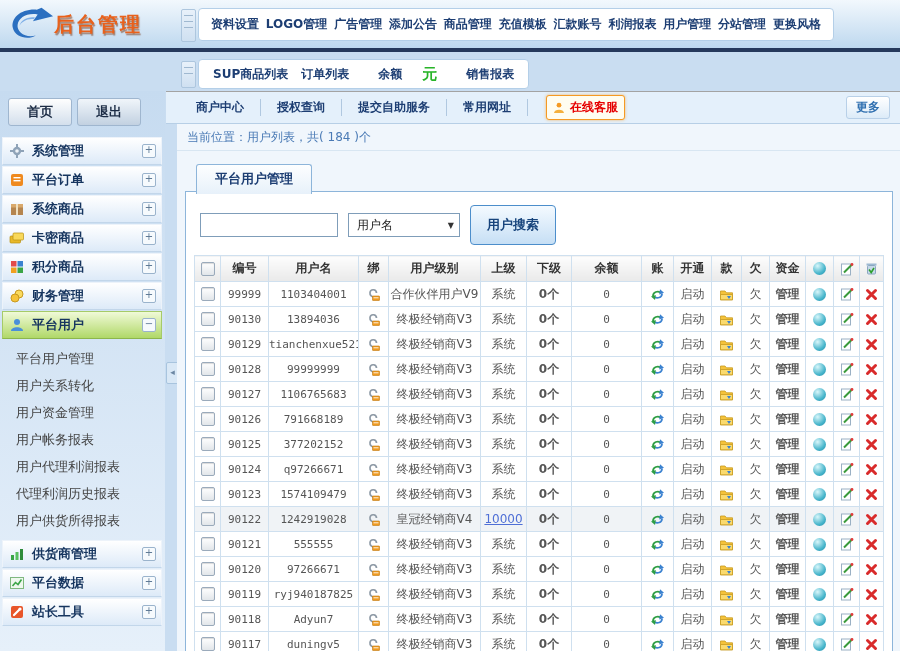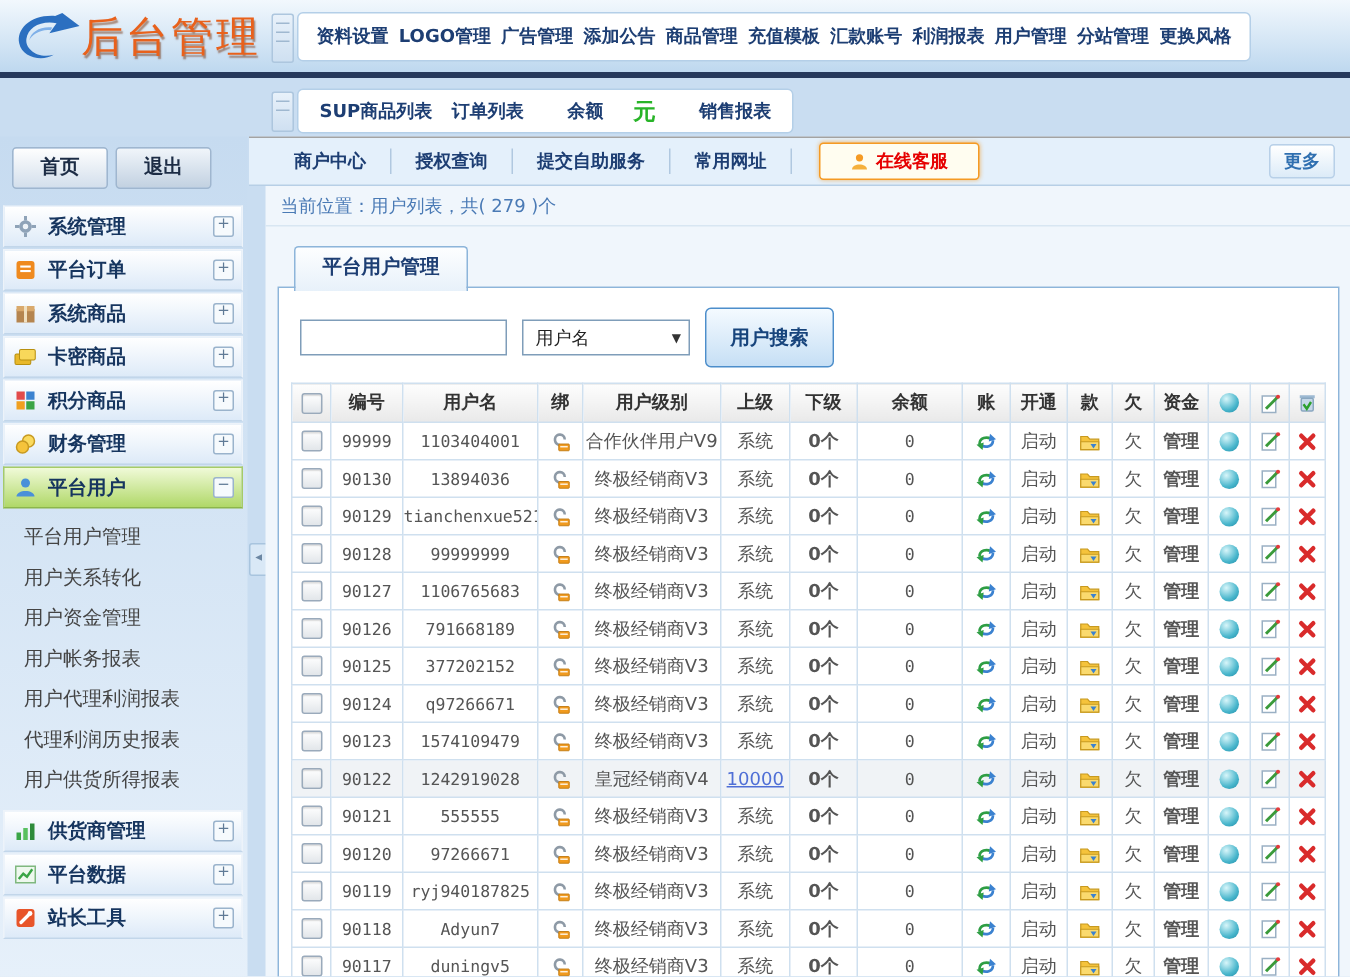--- a/index.html
+++ b/index.html
@@ -4,21 +4,21 @@
 <style>
   html,body{margin:0;padding:0;}
   body{width:900px;height:651px;position:relative;overflow:hidden;background:#c9ddf1;
        font-family:"DejaVu Sans","Liberation Sans",sans-serif;font-size:12px;}
   a{text-decoration:none;cursor:pointer;}
 
   
   .topbar{position:absolute;left:0;top:0;width:900px;height:52px;
           background:linear-gradient(#f2f8fd,#bed8ef);border-bottom:4px solid #26395c;box-sizing:border-box;}
   .logo{position:absolute;left:8px;top:6px;display:flex;align-items:center;}
-  .logo-text{font-size:28px;font-weight:normal;color:#e8611c;letter-spacing:2px;
+  .logo-text{font-size:20px;font-weight:bold;color:#e8611c;letter-spacing:2px;
              text-shadow:1px 2px 1px rgba(110,40,0,.5);}
   .grip{position:absolute;width:13px;background:linear-gradient(#e8f1fa,#cfe0f1);
         border:1px solid #adc6de;border-radius:2px;}
   .grip i{display:block;height:1px;background:#9fb8d0;margin:5px 2px;}
   .g1{left:181px;top:9px;height:31px;}
   .g2{left:181px;top:61px;height:25px;}
   .topmenu{position:absolute;left:198px;top:8px;width:636px;height:33px;background:#fff;
            border:1px solid #b4cfe8;border-radius:4px;display:flex;align-items:center;
            justify-content:space-between;padding:0 10px;box-sizing:border-box;white-space:nowrap;}
   .topmenu-link{color:#1d3e73;font-weight:bold;font-size:12px;padding:0 2px;}
@@ -32,21 +32,21 @@
   .q-balance{color:#1d3e73;font-weight:bold;}
   .q-unit{color:#28b428;font-weight:bold;font-size:15px;margin-left:-9px;}
 
   
   .band3{position:absolute;left:166px;top:91px;width:734px;height:33px;background:#e4f0fb;
          border-top:1px solid #a3a3a3;border-bottom:1px solid #b7cfe6;box-sizing:border-box;
          display:flex;align-items:center;padding-left:14px;}
   .navlinks{display:flex;align-items:center;height:16px;}
   .nav-link{color:#1d3e73;font-weight:bold;padding:0 16px;border-right:1px solid #b0c8e0;}
   .service-box{margin-left:18px;display:inline-flex;align-items:center;gap:5px;
-               border:1px solid #f59a23;background:#fffdf0;border-radius:3px;padding:3px 20px;
+               border:1px solid #f59a23;background:#fffdf0;border-radius:3px;padding:3px 6px;
                color:#e60000;font-weight:bold;box-shadow:0 0 3px rgba(245,154,35,.65);cursor:pointer;}
   .more-btn{margin-left:auto;margin-right:10px;border:1px solid #b8d0e8;border-radius:3px;
             background:linear-gradient(#ffffff,#dcebf8);padding:2px 9px;color:#2f6fb0;font-weight:bold;}
 
   
   .sidebar{position:absolute;left:0;top:91px;width:165px;height:560px;
            background:linear-gradient(#c6dbf0,#e6f0fa);}
   .side-top{display:flex;gap:5px;padding:7px 24px 8px 8px;}
   .side-btn{flex:1;height:26px;line-height:26px;text-align:center;
             background:linear-gradient(#fefefe,#d3dfec);border:1px solid #9fb6cf;border-radius:3px;
@@ -286,21 +286,21 @@
       </svg>
       <span class="glabel">站长工具</span>
       <span class="pm plus"></span>
     </div>
 
   </div>
 </div>
 <div class="collapse">◂</div>
 
 <div class="main">
-  <div class="breadcrumb">当前位置：用户列表，共( 279 )个</div>
+  <div class="breadcrumb">当前位置：用户列表，共( 184 )个</div>
 
   <div class="panel">
     <span class="tab">平台用户管理</span>
 
     <div class="searchrow">
       <input class="search-input" value="" style="">
       <div class="select">
         <span>用户名</span>
         <i class="caret">▼</i>
       </div>

